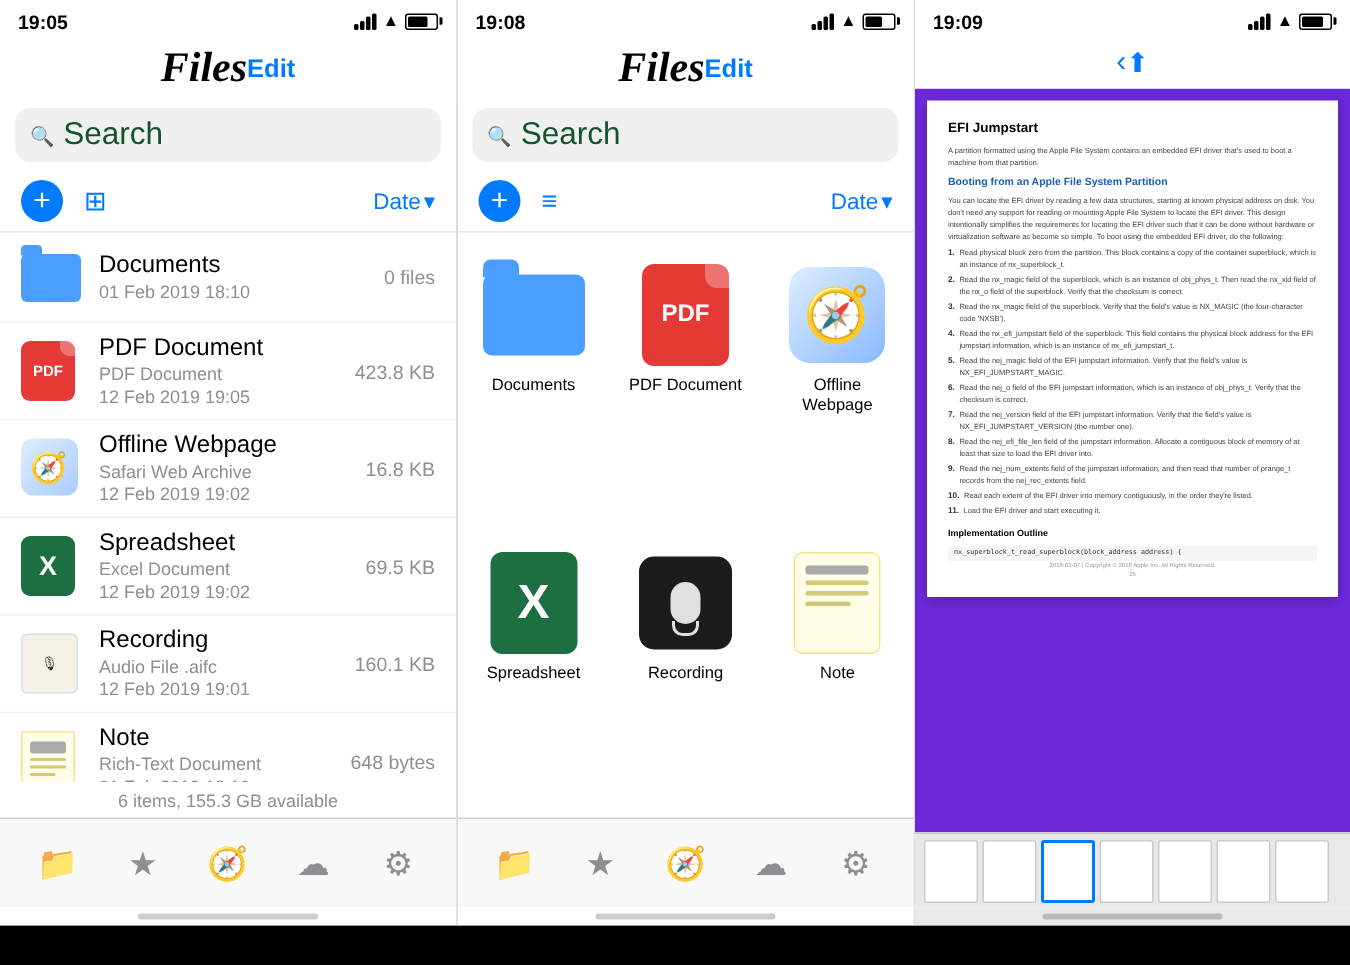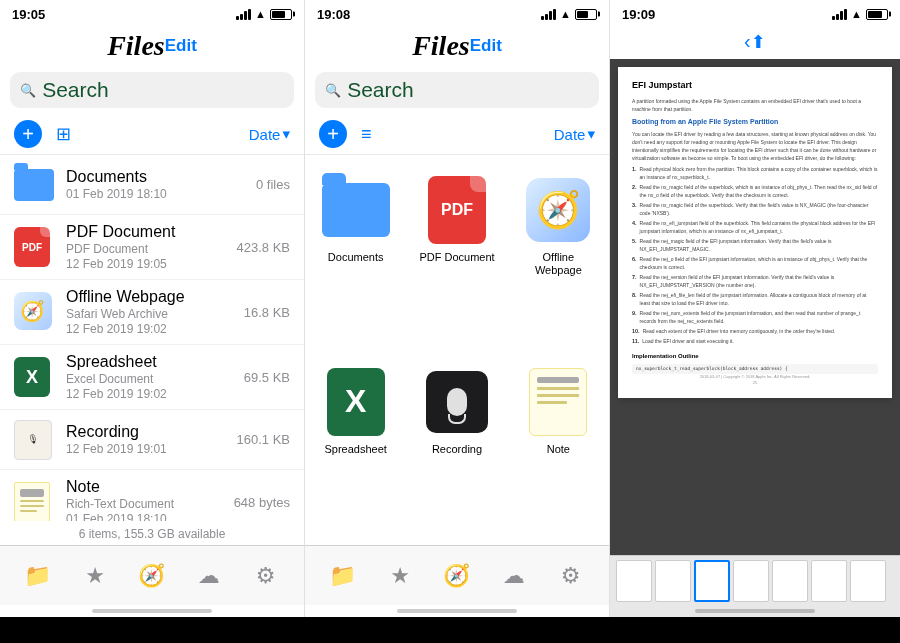--- a/index.html
+++ b/index.html
@@ -290,21 +290,21 @@
 
     
     .doc-viewer {
       flex: 1;
       display: flex;
       flex-direction: column;
       overflow: hidden;
     }
     .doc-content {
       flex: 1;
-      background: #404040;
+      background: #6d28d9;
       display: flex;
       align-items: flex-start;
       justify-content: center;
       padding: 8px;
       overflow: hidden;
     }
     .doc-page {
       background: #fff;
       width: 100%;
       max-height: 100%;
@@ -485,20 +485,21 @@
       </div>
       <div class="file-size">69.5 KB</div>
     </div>
 
     <div class="file-item">
       <div class="file-icon">
         <div class="icon-audio" style="font-size:9px; text-align:center; line-height:1.2; padding:4px;">🎙</div>
       </div>
       <div class="file-info">
         <div class="file-name">Recording</div>
+        <div class="file-type">Audio File .aifc</div>
         <div class="file-date">12 Feb 2019 19:01</div>
       </div>
       <div class="file-size">160.1 KB</div>
     </div>
 
     <div class="file-item">
       <div class="file-icon">
         <div class="icon-note">
           <div class="note-line-top"></div>
           <div class="note-line"></div>

